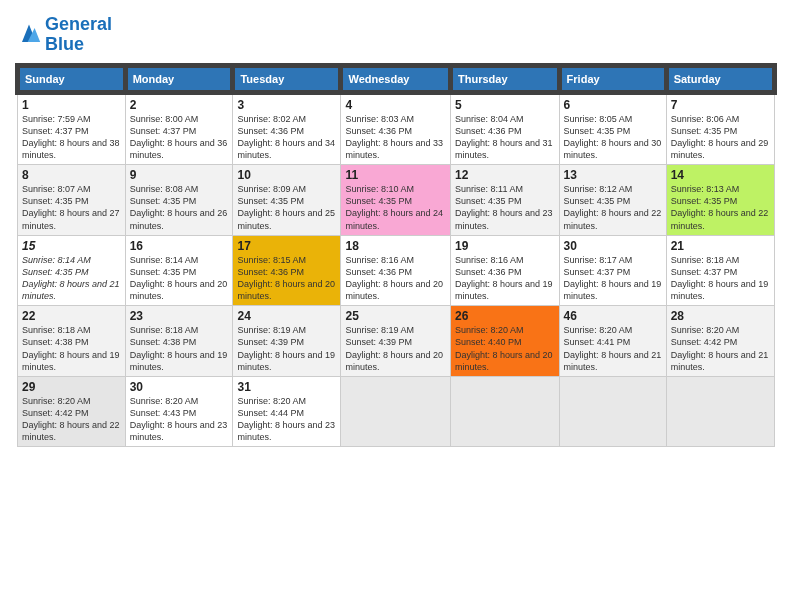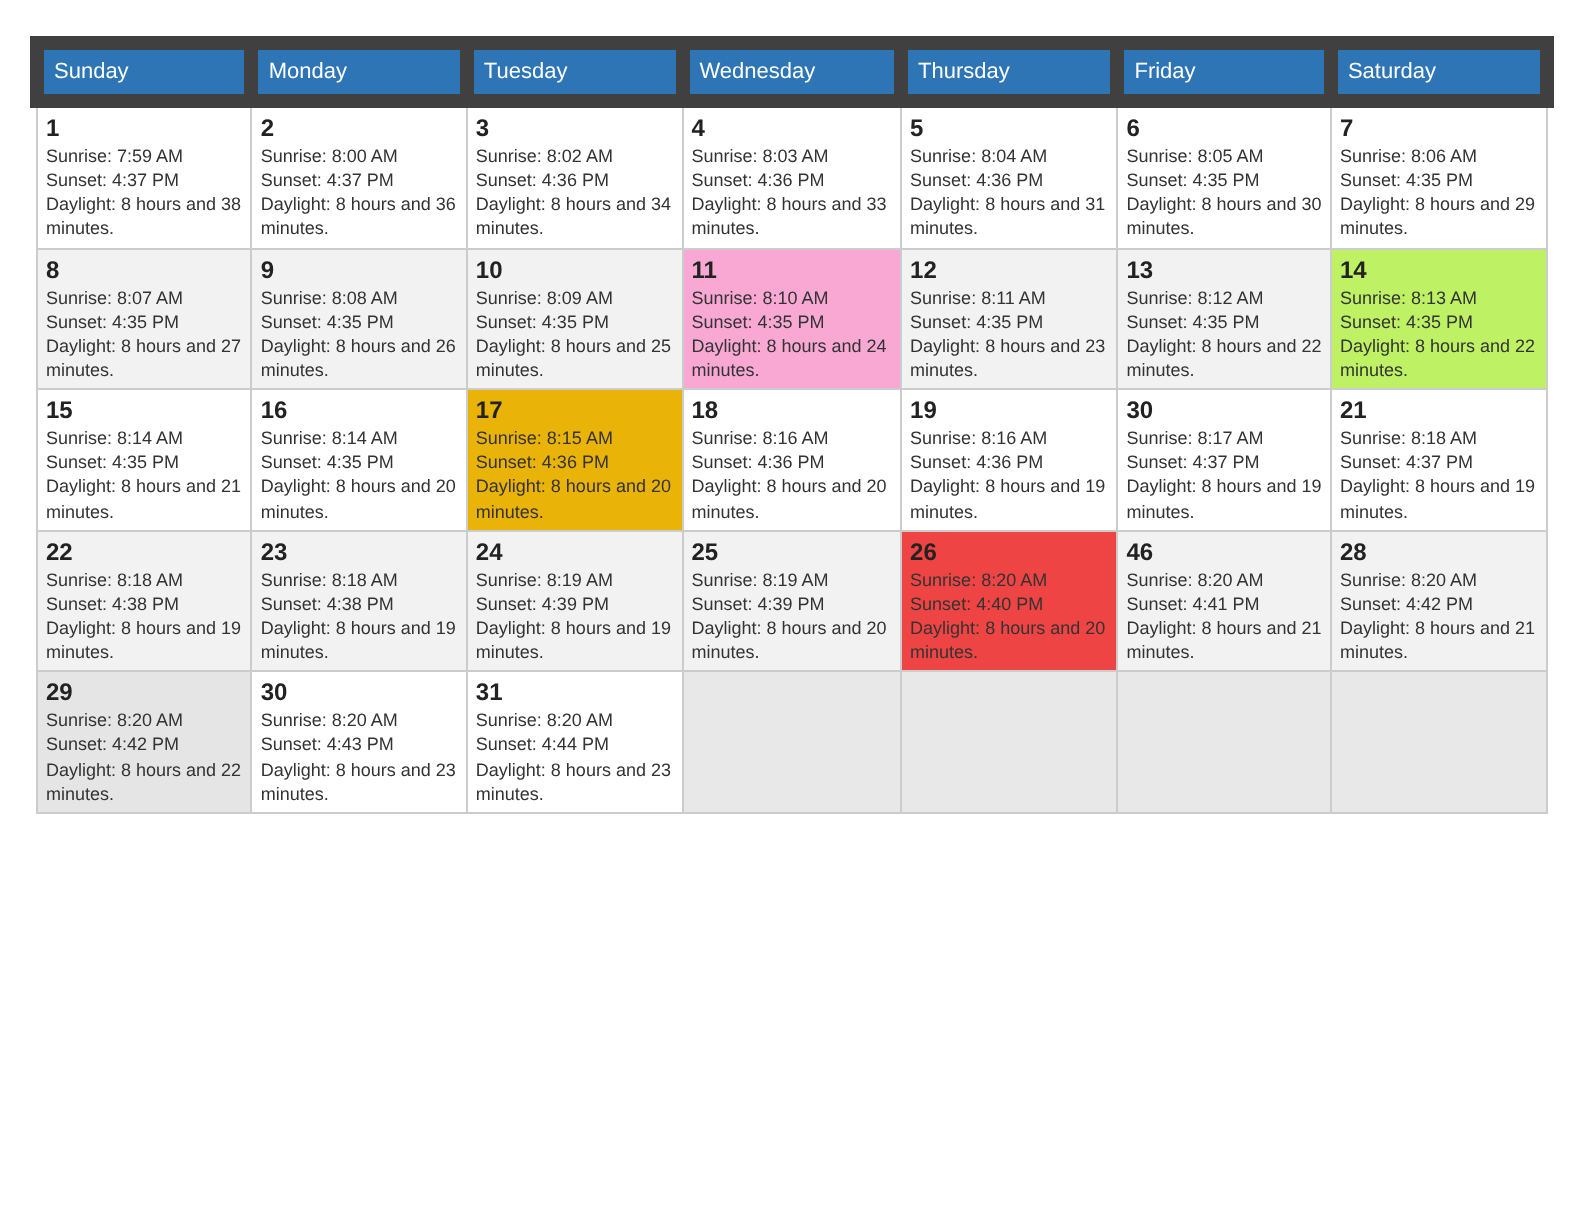--- a/index.html
+++ b/index.html
@@ -58,22 +58,22 @@
       width: 100%;
       border-collapse: collapse;
       font-size: 9.5px;
     }
     .calendar th {
       background-color: #2e75b6;
       color: #fff;
       text-align: left;
       padding: 5px 5px;
       font-size: 11px;
-      font-weight: normal;
-      border: 7px solid #404040;
+      font-weight: bold;
+      border: 5px solid #404040;
     }
     .calendar td {
       vertical-align: top;
       border: 1px solid #ccc;
       padding: 3px 4px;
       width: 113px;
       min-height: 70px;
       background: #fff;
     }
     .calendar tr:nth-child(even) td {
@@ -96,20 +96,30 @@
     }
     .empty-cell {
       background: #e8e8e8 !important;
     }
   </style>
 </head>
 <body>
 
 <div class="page">
   <div class="header">
+    <div class="logo">
+      <svg class="logo-icon" viewBox="0 0 40 40" xmlns="http://www.w3.org/2000/svg">
+        <polygon points="10,30 20,5 30,30" fill="#1a6fba"></polygon>
+        <polygon points="18,30 28,10 36,30" fill="#4da6e8"></polygon>
+      </svg>
+      <div class="logo-text">
+        <div><span>General</span></div>
+        <div><span style="color:#1a6fba;">Blue</span></div>
+      </div>
+    </div>
   </div>
 
   <table class="calendar">
     <thead>
       <tr>
         <th>Sunday</th>
         <th>Monday</th>
         <th>Tuesday</th>
         <th>Wednesday</th>
         <th>Thursday</th>
@@ -228,21 +238,21 @@
           <td style="background: #bef264;">
         <span class="day-num">14</span>
         <div class="day-info">
           Sunrise: 8:13 AM<br>
           Sunset: 4:35 PM<br>
           Daylight: 8 hours and 22 minutes.
         </div>
       </td>
         </tr>
         <tr>
-          <td style="background: rgb(255, 255, 255);">
+          <td style="background: rgb(255, 255, 255); font-style: italic;">
         <span class="day-num">15</span>
         <div class="day-info">
           Sunrise: 8:14 AM<br>
           Sunset: 4:35 PM<br>
           Daylight: 8 hours and 21 minutes.
         </div>
       </td>
           <td style="background: rgb(255, 255, 255);">
         <span class="day-num">16</span>
         <div class="day-info">
@@ -318,21 +328,21 @@
         </div>
       </td>
           <td style="background: rgb(242, 242, 242);">
         <span class="day-num">25</span>
         <div class="day-info">
           Sunrise: 8:19 AM<br>
           Sunset: 4:39 PM<br>
           Daylight: 8 hours and 20 minutes.
         </div>
       </td>
-          <td style="background: #ef4444;">
+          <td style="background: #f97316;">
         <span class="day-num">26</span>
         <div class="day-info">
           Sunrise: 8:20 AM<br>
           Sunset: 4:40 PM<br>
           Daylight: 8 hours and 20 minutes.
         </div>
       </td>
           <td style="background: rgb(242, 242, 242);">
         <span class="day-num">46</span>
         <div class="day-info">

